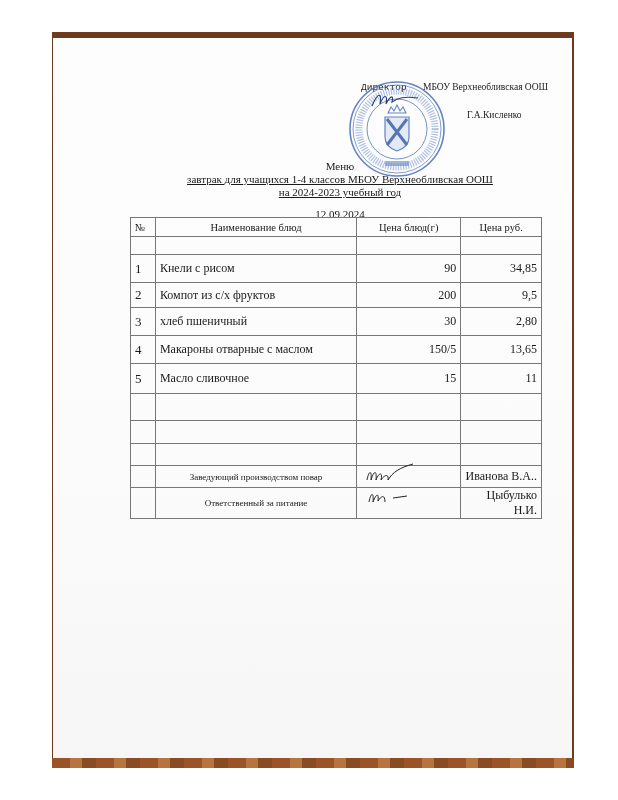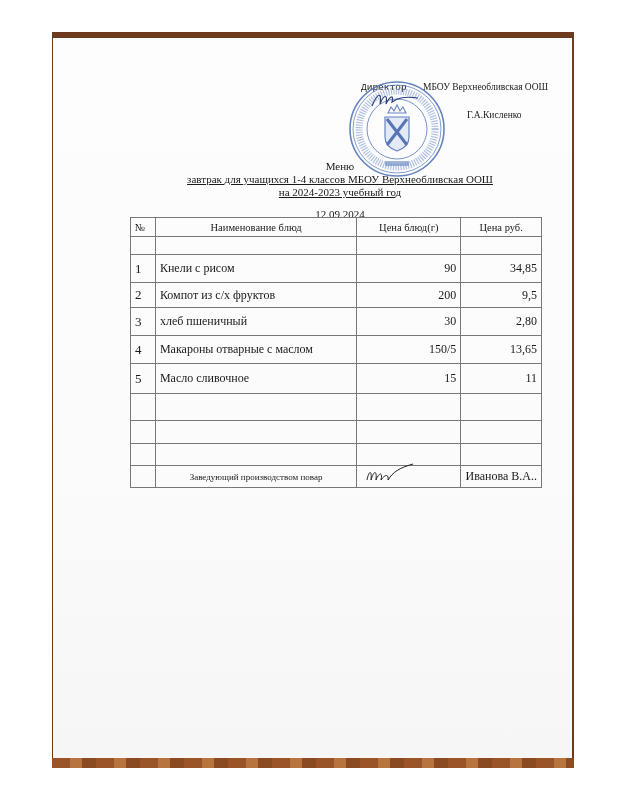--- a/index.html
+++ b/index.html
@@ -144,14 +144,24 @@
   <tr style="height:22px">
     <td></td>
     <td class="sign-label">Заведующий производством повар</td>
     <td class="sigcell">
       <svg width="60" height="24" viewBox="0 0 60 24">
         <path d="M4 18 C6 8, 9 8, 8 18 C11 8, 14 8, 13 18 C16 10, 20 10, 18 18 C22 12, 26 12, 25 18 C30 10, 36 6, 50 2" fill="none" stroke="#222" stroke-width="1"></path>
       </svg>
     </td>
     <td class="sign-name">Иванова В.А..</td>
   </tr>
+  <tr style="height:20px">
+    <td></td>
+    <td class="sign-label">Ответственный за питание</td>
+    <td class="sigcell">
+      <svg width="60" height="24" viewBox="0 0 60 24">
+        <path d="M6 18 C8 8, 11 8, 10 18 C13 10, 16 8, 15 17 C18 12, 22 10, 22 18 M30 14 L44 12" fill="none" stroke="#222" stroke-width="1"></path>
+      </svg>
+    </td>
+    <td class="sign-name">Цыбулько Н.И.</td>
+  </tr>
 </tbody>
   </table>
 
 </body></html>

